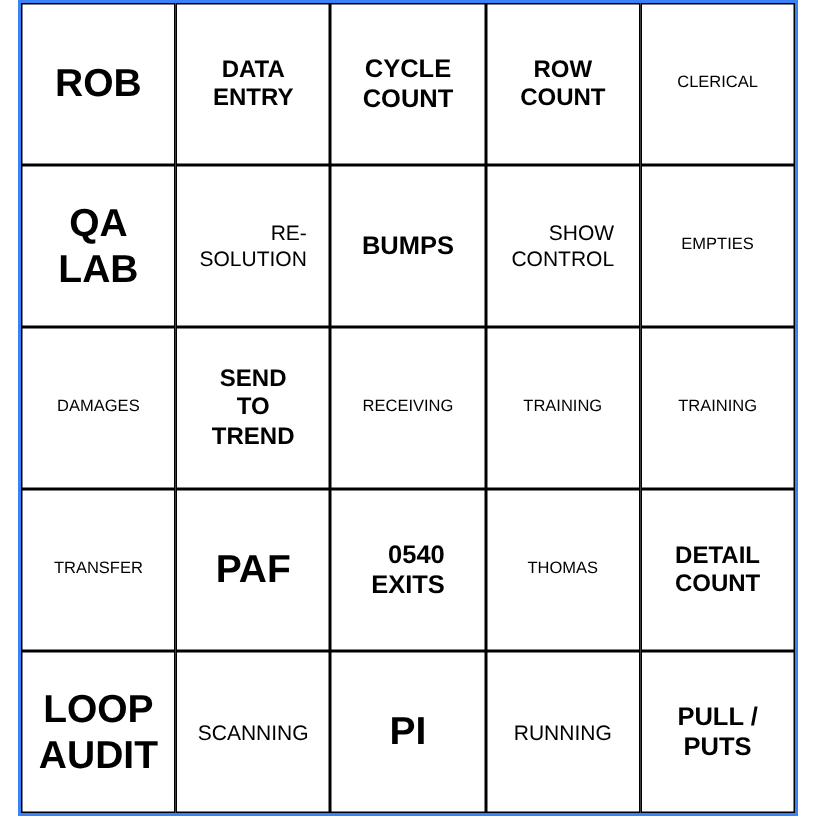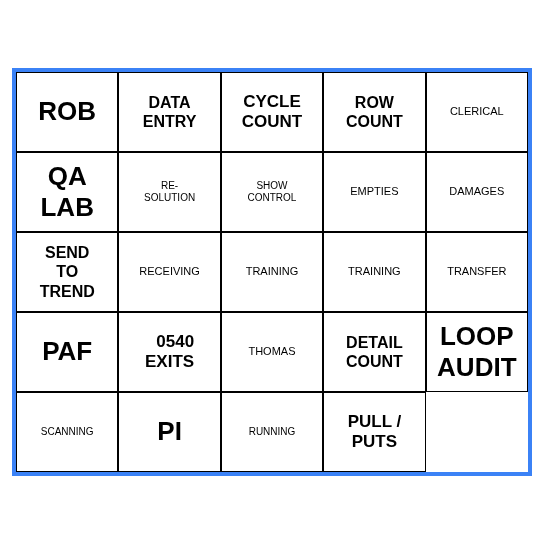--- a/index.html
+++ b/index.html
@@ -13,22 +13,22 @@
       height: 544px;
       display: flex;
       align-items: center;
       justify-content: center;
       background: #fff;
       font-family: Arial, sans-serif;
     }
 
     .bingo-board {
       width: 520px;
-      height: 408px;
-      border: 4px solid #3b82f6;
+      height: 544px;
+      border: 2px solid #3b82f6;
       display: grid;
       grid-template-columns: repeat(5, 1fr);
       grid-template-rows: repeat(5, 1fr);
     }
 
     .bingo-cell {
       border: 1px solid #000;
       display: flex;
       align-items: center;
       justify-content: center;
@@ -54,21 +54,22 @@
     .small-text {
       font-size: 11px;
     }
 
     .normal-text {
       font-size: 16px;
       font-weight: bold;
     }
 
     .xsmall-text {
-      font-size: 10px;
+      font-size: 14px;
+      text-align: right;
     }
   </style>
 </head>
 <body>
 
 <div class="bingo-board">
 <div class="bingo-cell">
       <span class="large-text" style="white-space: pre-line;">ROB</span>
     </div>
     <div class="bingo-cell">
@@ -86,20 +87,23 @@
     <div class="bingo-cell">
       <span class="small-text" style="white-space: pre-line;">CLERICAL</span>
     </div>
     <div class="bingo-cell">
       <span class="large-text" style="white-space: pre-line;">QA
 LAB</span>
     </div>
     <div class="bingo-cell">
       <span class="xsmall-text" style="white-space: pre-line;">RE-
 SOLUTION</span>
+    </div>
+    <div class="bingo-cell">
+      <span class="medium-text" style="white-space: pre-line;">BUMPS</span>
     </div>
     <div class="bingo-cell">
       <span class="xsmall-text" style="white-space: pre-line;">SHOW
 CONTROL</span>
     </div>
     <div class="bingo-cell">
       <span class="small-text" style="white-space: pre-line;">EMPTIES</span>
     </div>
     <div class="bingo-cell">
       <span class="small-text" style="white-space: pre-line;">DAMAGES</span>

